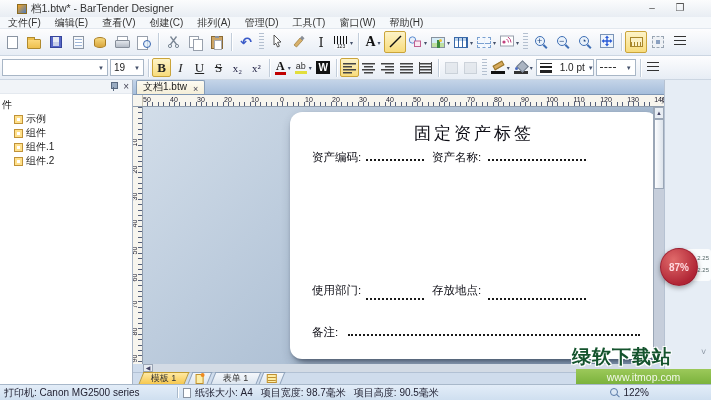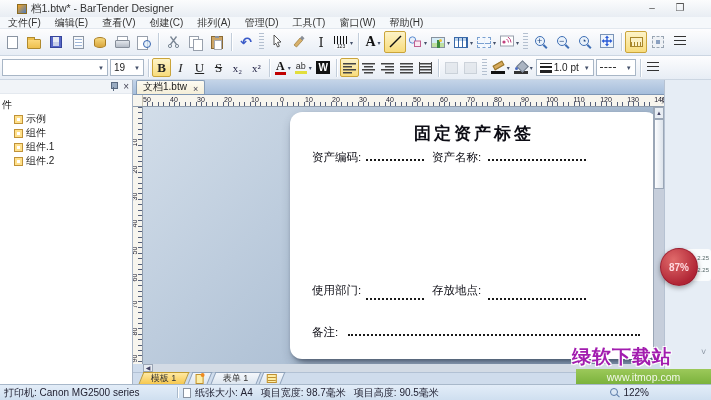--- a/index.html
+++ b/index.html
@@ -129,21 +129,21 @@
 .btab{height:12px;display:flex;align-items:center;padding:0 9px;transform:skewX(-22deg);border:1px solid #8fa2ba;border-bottom:none;background:linear-gradient(#f4f7fb,#dde6f0);margin-right:3px;font-size:9px;color:#333}
 .btab>*{transform:skewX(22deg);white-space:nowrap}
 .btab.active{background:linear-gradient(#ffe9a2,#f7c84e);border-color:#bf9a30}
 .btab.icontab{padding:0 5px}
 .i-newpage{width:8px;height:10px;background:#fdeea8;border:1px solid #c09030}
 .i-newpage::after{content:"";position:absolute;right:-2px;top:-2px;width:4px;height:4px;background:#ef8a1e;border-radius:50%}
 .i-newform{width:10px;height:9px;background:#fdeea8;border:1px solid #c09030;background-image:repeating-linear-gradient(to bottom,transparent 0 2px,#c09030 2px 3px)}
 
 
 .sheet{position:absolute;left:147px;top:5px;width:368px;height:247px;background:#fff;border-radius:12px;box-shadow:4px 6px 12px rgba(25,35,55,.45),1px 2px 3px rgba(25,35,55,.3)}
-.s-title{position:absolute;top:10px;left:0;width:100%;text-align:center;font-size:17px;font-weight:bold;letter-spacing:3px;color:#0c0c14}
+.s-title{position:absolute;top:10px;left:0;width:100%;text-align:center;font-size:17px;font-weight:normal;letter-spacing:3px;color:#0c0c14}
 .frow{position:absolute;left:0;width:100%;height:16px}
 .fl{position:absolute;font-weight:normal;font-size:11.5px;color:#0c0c14;white-space:nowrap}
 .fg-l{left:22px}.fg-r{left:142px}
 .dline{position:absolute;height:11px;border-bottom:2px dotted #1a1a1a}
 .r1{top:38px}.r2{top:110px}.r3{top:171px}.r4{top:213px}
 .dl-l{left:76px;width:58px}.dl-r{left:198px;width:98px}
 .r2 .dline,.r3 .dline{margin-top:6px}
 .dl-note{left:58px;width:292px}
 
 
@@ -152,21 +152,21 @@
 .s-ico{width:8px;height:10px;background:#fff;border:1px solid #8a94a2;margin-right:4px;flex:none}
 .s-printer{min-width:168px}
 .s-zoomwrap{position:absolute;right:62px;display:flex;align-items:center}
 .i-zoomst{width:10px;height:10px;margin-right:3px}
 .i-zoomst::before{content:"";position:absolute;left:0;top:0;width:6px;height:6px;border:1.2px solid #5a7ba8;border-radius:50%}
 .i-zoomst::after{content:"";position:absolute;left:6.5px;top:6.5px;width:3.5px;height:1.4px;background:#5a7ba8;transform:rotate(45deg);transform-origin:0 0}
 
 
 .statspanel{position:absolute;left:684px;top:249px;width:27px;height:32px;background:rgba(255,255,255,.8);border-radius:3px;font-size:6px;color:#566;padding:3px 2px;line-height:12px;text-align:right}
 .badge{position:absolute;left:660px;top:248px;width:38px;height:38px;border-radius:50%;background:radial-gradient(circle at 35% 30%,#e06a6a,#b02535 72%);border:1px solid rgba(140,20,40,.65);box-shadow:0 2px 5px rgba(0,0,0,.35);color:#ffd9de;font-size:10px;font-weight:bold;display:flex;align-items:center;justify-content:center}
-.wm-text{position:absolute;left:572px;top:344px;font-size:19px;font-weight:bold;letter-spacing:1px;color:#a21caf;text-shadow:1px 1px 0 #fff,-1px -1px 0 #fff,1px -1px 0 #fff,-1px 1px 0 #fff,0 0 2px #fff;white-space:nowrap}
+.wm-text{position:absolute;left:572px;top:344px;font-size:19px;font-weight:bold;letter-spacing:1px;color:#14532d;text-shadow:1px 1px 0 #fff,-1px -1px 0 #fff,1px -1px 0 #fff,-1px 1px 0 #fff,0 0 2px #fff;white-space:nowrap}
 .wm-chev{position:absolute;left:701px;top:347px;font-size:9px;color:#8a95a2}
 .wm-bar{position:absolute;left:576px;top:369px;width:135px;height:15px;background:linear-gradient(#9cc95a,#7bb23c);color:#f2f8e8;font-size:10.5px;display:flex;align-items:center;justify-content:center;white-space:nowrap}
 </style>
 </head>
 <body>
 
 <div class="app">
 
   <div class="titlebar">
     <span class="i-app i"></span>
@@ -385,21 +385,21 @@
     <span class="btn">
         <span class="i i-linecolor"></span>
         <span class="dd">▾</span>
       </span>
     <span class="btn">
         <span class="i i-fill"></span>
         <span class="dd">▾</span>
       </span>
     <span class="combo" style="width:58px">
         <span class="i i-lw"></span>
-        <span style="margin-left:2px">1.0 pt</span>
+        <span style="margin-left:8px">1.0 pt</span>
         <span class="ca">▼</span>
       </span>
     <span class="combo" style="width:40px">
         <span class="i i-dash"></span>
         <span class="ca">▼</span>
       </span>
     <span class="sep"></span>
     <span class="btn">
         <span class="i i-lines"></span>
       </span>

